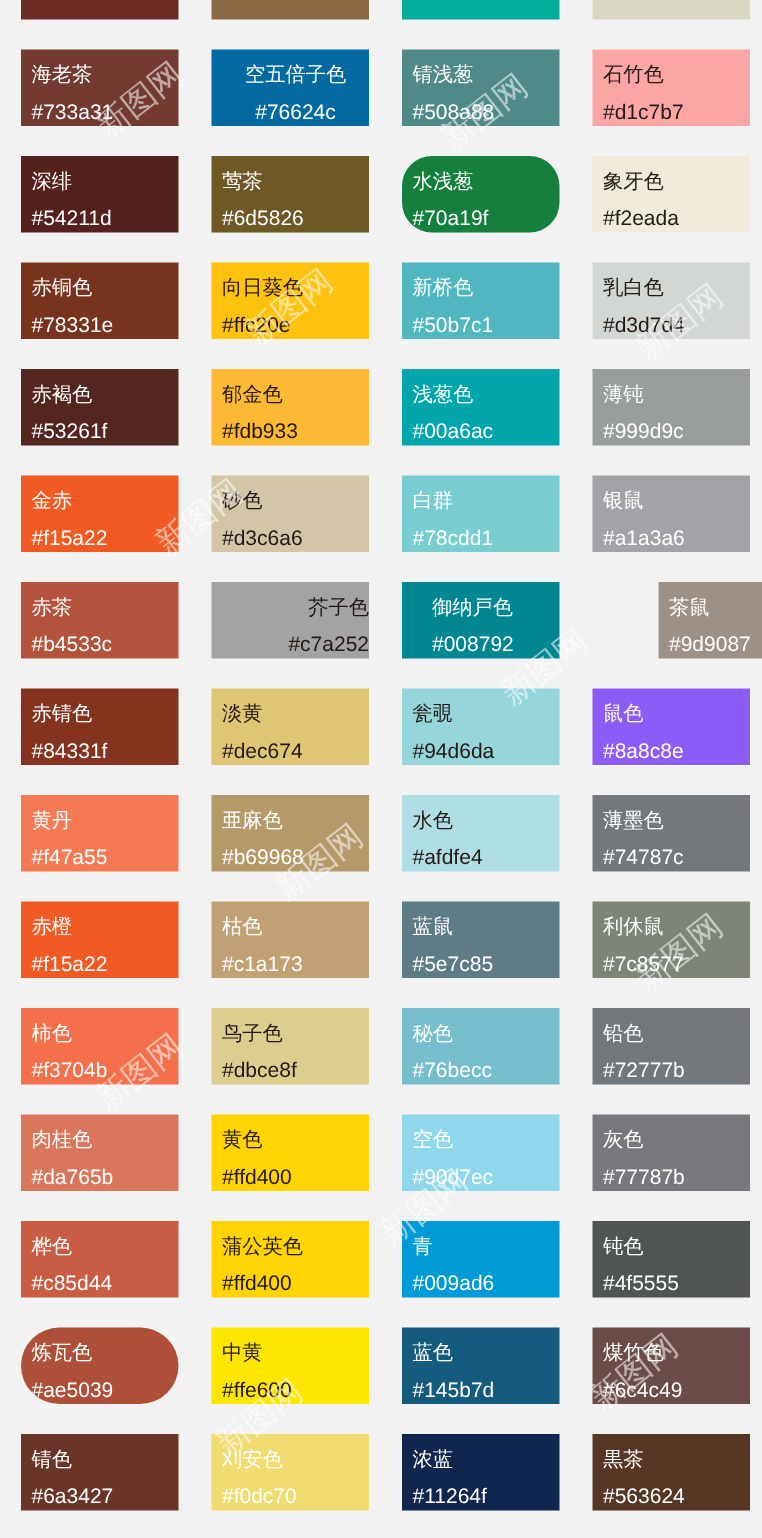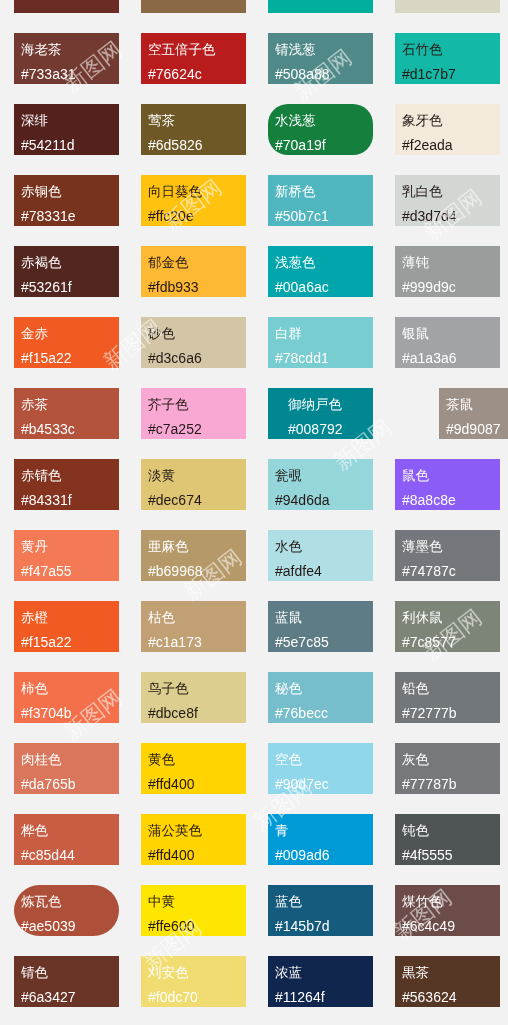--- a/index.html
+++ b/index.html
@@ -98,33 +98,33 @@
         <span class="swatch-name"></span>
       </div>
     </div>
     <div class="swatch-cell">
       <div class="swatch light-text" style="background: rgb(115, 58, 49);">
         <span class="swatch-name">海老茶</span>
         <span class="swatch-hex">#733a31</span>
       </div>
     </div>
     <div class="swatch-cell">
-      <div class="swatch light-text" style="background: #b91c1c;">
+      <div class="swatch light-text" style="background: #0369a1; text-align: center;">
         <span class="swatch-name">空五倍子色</span>
         <span class="swatch-hex">#76624c</span>
       </div>
     </div>
     <div class="swatch-cell">
       <div class="swatch light-text" style="background: rgb(80, 138, 136);">
         <span class="swatch-name">锖浅葱</span>
         <span class="swatch-hex">#508a88</span>
       </div>
     </div>
     <div class="swatch-cell">
-      <div class="swatch dark-text" style="background: #14b8a6;">
+      <div class="swatch dark-text" style="background: #fca5a5;">
         <span class="swatch-name">石竹色</span>
         <span class="swatch-hex">#d1c7b7</span>
       </div>
     </div>
     <div class="swatch-cell">
       <div class="swatch light-text" style="background: rgb(84, 33, 29);">
         <span class="swatch-name">深绯</span>
         <span class="swatch-hex">#54211d</span>
       </div>
     </div>
@@ -218,21 +218,21 @@
         <span class="swatch-hex">#a1a3a6</span>
       </div>
     </div>
     <div class="swatch-cell">
       <div class="swatch light-text" style="background: rgb(180, 83, 60);">
         <span class="swatch-name">赤茶</span>
         <span class="swatch-hex">#b4533c</span>
       </div>
     </div>
     <div class="swatch-cell">
-      <div class="swatch dark-text" style="background: #f9a8d4;">
+      <div class="swatch dark-text" style="background: #a3a3a3; text-align: right;">
         <span class="swatch-name">芥子色</span>
         <span class="swatch-hex">#c7a252</span>
       </div>
     </div>
     <div class="swatch-cell">
       <div class="swatch light-text" style="background: rgb(0, 135, 146); padding-left: 20px;">
         <span class="swatch-name">御纳戸色</span>
         <span class="swatch-hex">#008792</span>
       </div>
     </div>

